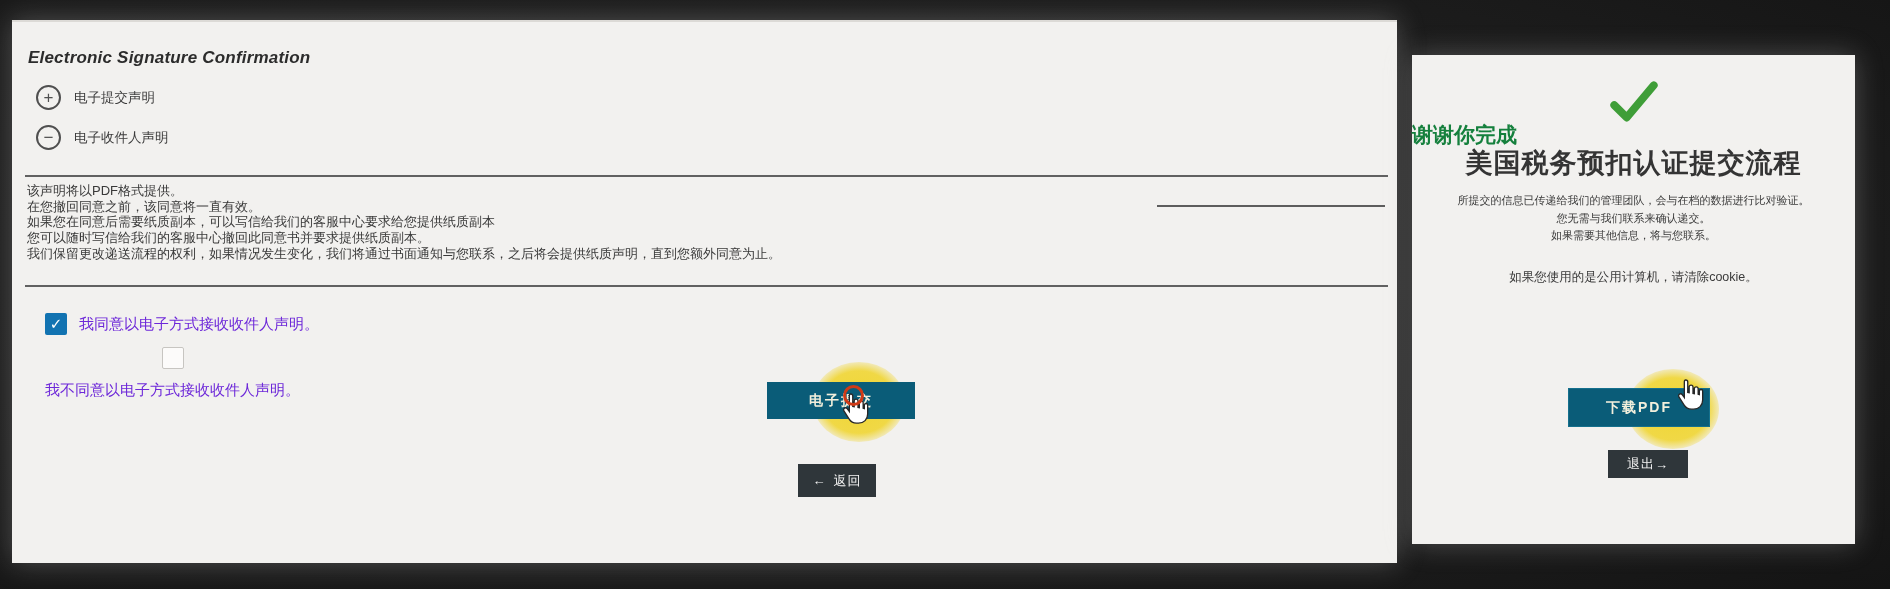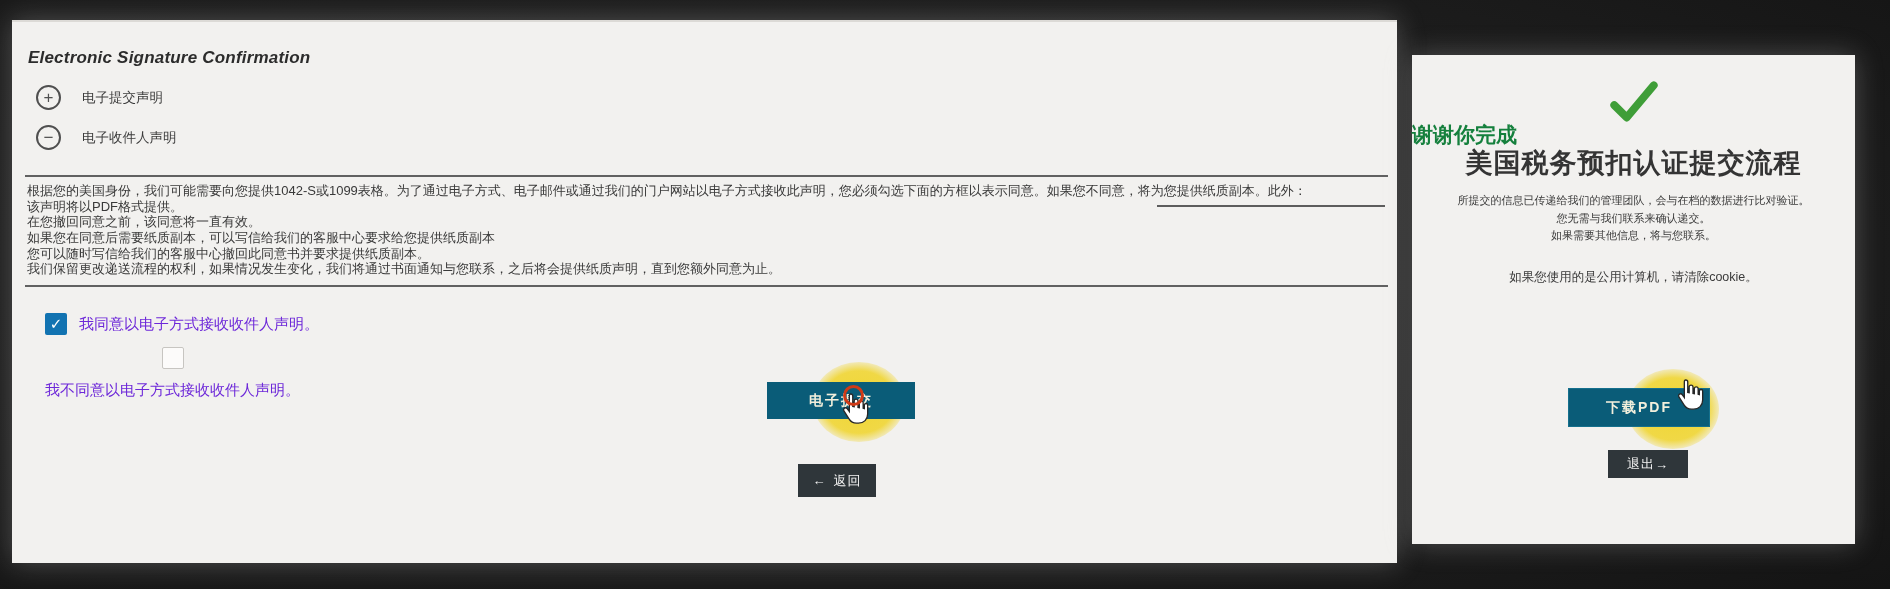--- a/index.html
+++ b/index.html
@@ -23,21 +23,21 @@
     font-size:17px;font-weight:bold;color:#2c2c2c;letter-spacing:.2px;font-style:italic;
   }
   .acc-row{position:absolute;left:24px;display:flex;align-items:center;gap:13px;cursor:pointer;}
   .acc-row.r1{top:63px;}
   .acc-row.r2{top:103px;}
   .acc-circle{
     width:25px;height:25px;border:2px solid #4f4f4f;border-radius:50%;
     display:flex;align-items:center;justify-content:center;
     font-size:17px;color:#4f4f4f;line-height:1;box-sizing:border-box;background:transparent;
   }
-  .acc-label{font-size:13.5px;color:#3c3c3c;margin-left:8px;}
+  .acc-label{font-size:13.5px;color:#3c3c3c;}
 
   .divider{position:absolute;left:13px;right:9px;height:2px;background:#616161;}
   .divider.d1{top:153px;}
   .divider.d2{top:263px;}
   .artifact-line{position:absolute;left:1145px;width:228px;top:183px;height:2px;background:#5d5d5d;}
 
   .para{
     position:absolute;left:15px;top:161px;right:10px;
     font-size:13px;line-height:15.7px;color:#393939;white-space:nowrap;
   }
@@ -108,21 +108,20 @@
     </div>
 
     <div class="acc-row r2">
       <span class="acc-circle">−</span>
       <span class="acc-label">电子收件人声明</span>
     </div>
 
     <div class="divider d1"></div>
 
     <div class="para">
-      <div>根据您的美国身份，我们可能需要向您提供1042-S或1099表格。为了通过电子方式、电子邮件或通过我们的门户网站以电子方式接收此声明，您必须勾选下面的方框以表示同意。如果您不同意，将为您提供纸质副本。此外：</div>
       <div>该声明将以PDF格式提供。</div>
       <div>在您撤回同意之前，该同意将一直有效。</div>
       <div>如果您在同意后需要纸质副本，可以写信给我们的客服中心要求给您提供纸质副本</div>
       <div>您可以随时写信给我们的客服中心撤回此同意书并要求提供纸质副本。</div>
       <div>我们保留更改递送流程的权利，如果情况发生变化，我们将通过书面通知与您联系，之后将会提供纸质声明，直到您额外同意为止。</div>
     </div>
 
     <div class="artifact-line"></div>
 
     <div class="divider d2"></div>

